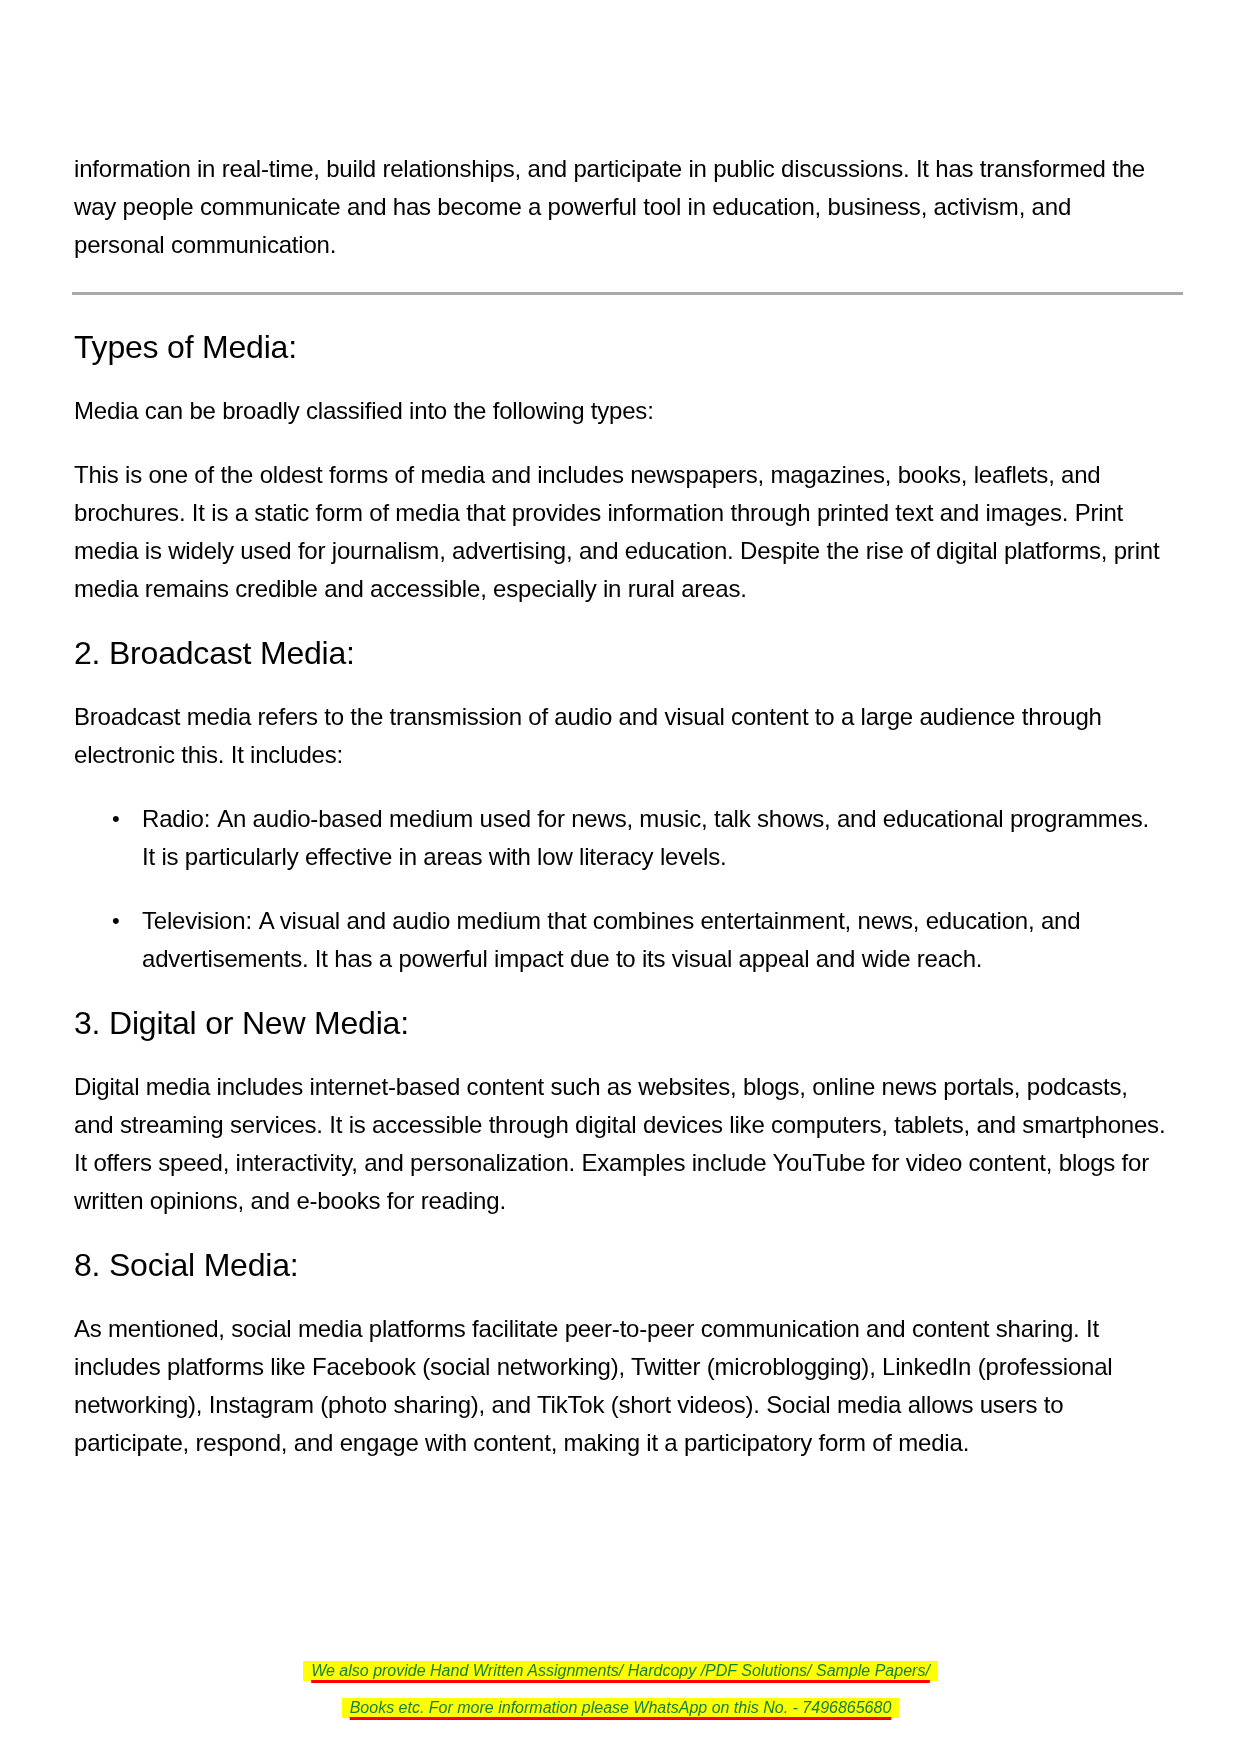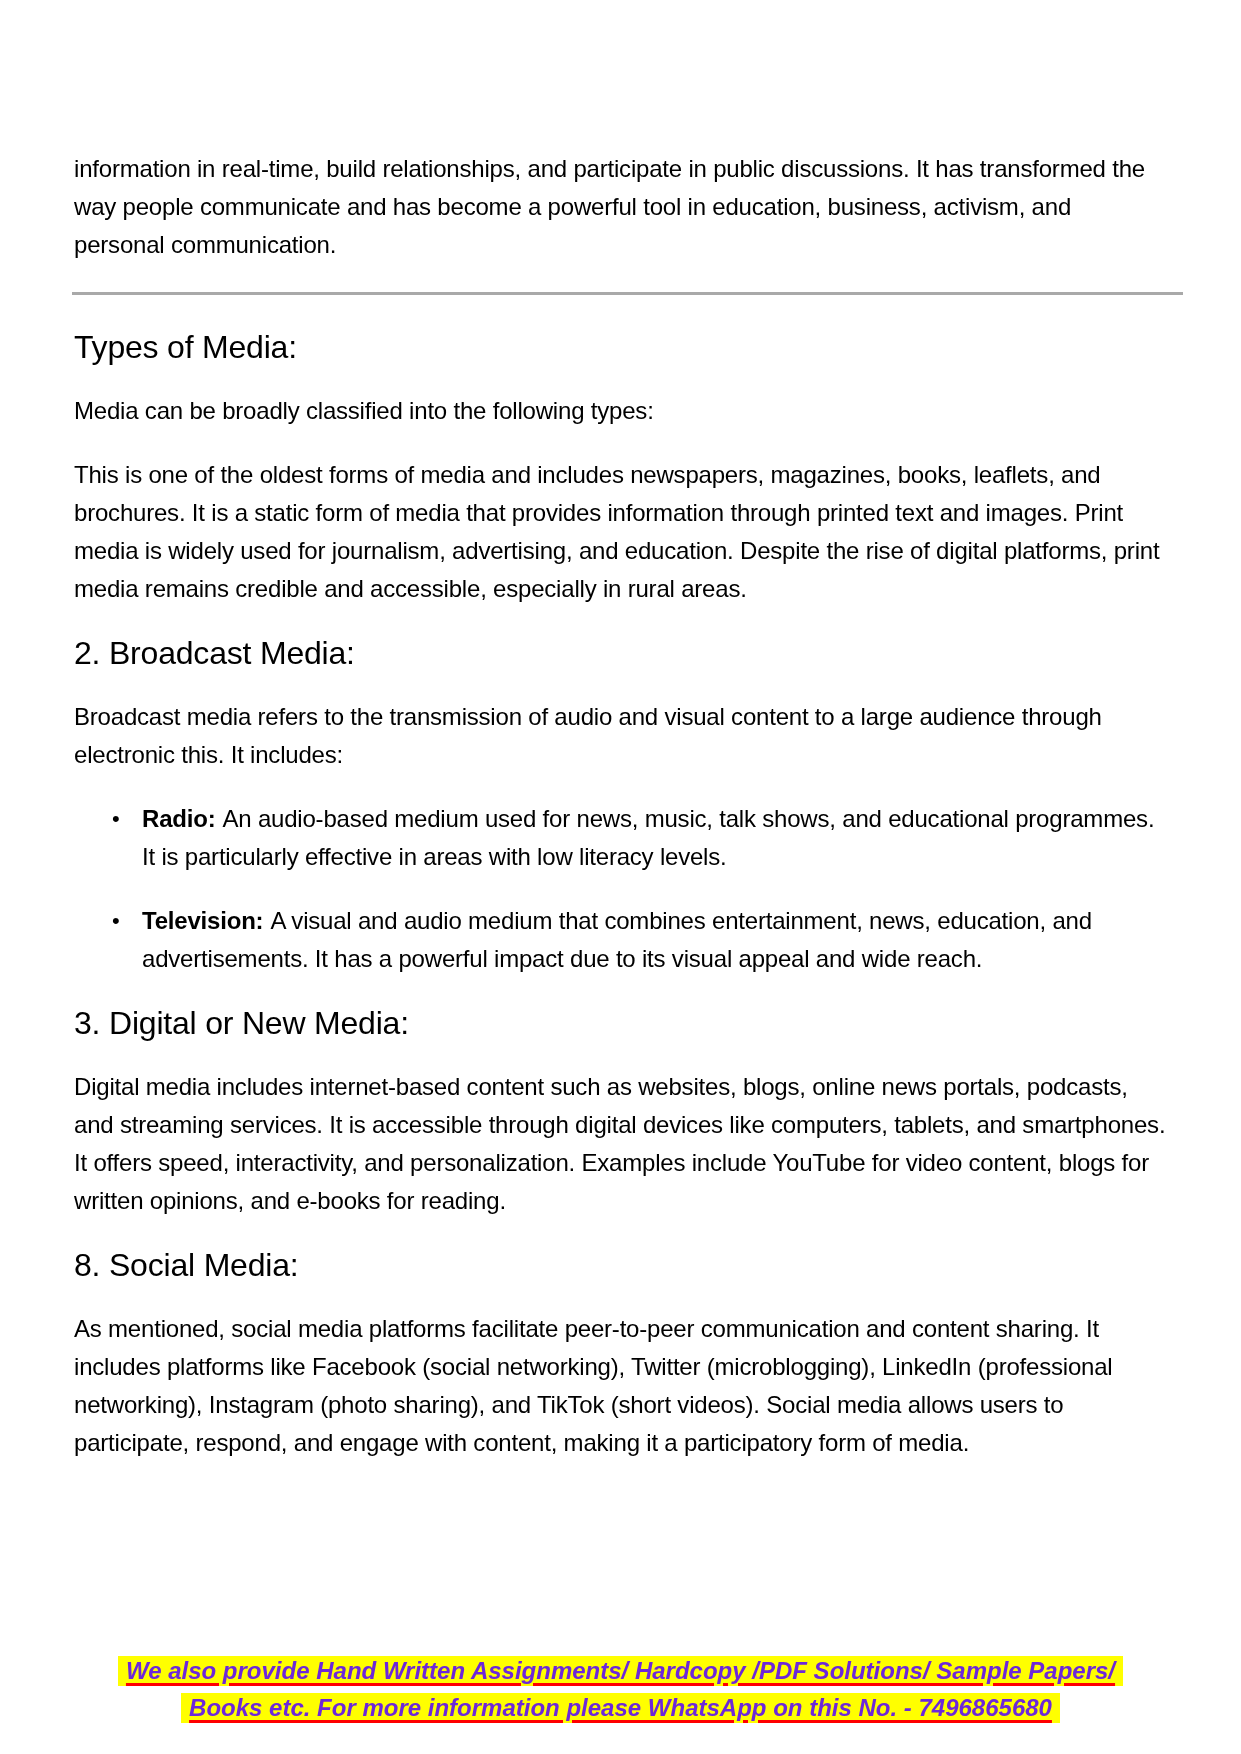--- a/index.html
+++ b/index.html
@@ -42,32 +42,32 @@
     padding-left: 68px;
     margin: 0 0 26px 0;
   }
   ul.bullet-list li::before {
     content: "\2022";
     position: absolute;
     left: 38px;
     top: 0;
     font-size: 22px;
   }
-  .bullet-label { font-weight: 700; margin-right: 7px; }
+  .bullet-label { font-weight: 400; margin-right: 7px; }
   .promo {
     position: absolute;
     left: 74px;
     right: 74px;
     bottom: 28px;
     text-align: center;
-    font-weight: 700;
+    font-weight: 400;
     font-style: italic;
-    font-size: 24px;
+    font-size: 16px;
     line-height: 37px;
-    color: #6d28d9;
+    color: #15803d;
     letter-spacing: 0;
   }
   .promo .hl {
     background: #ffff00;
     padding: 1px 8px 2px 8px;
     text-decoration: underline;
     text-decoration-color: #ff0000;
     text-decoration-thickness: 2.5px;
     text-underline-offset: 4px;
   }

